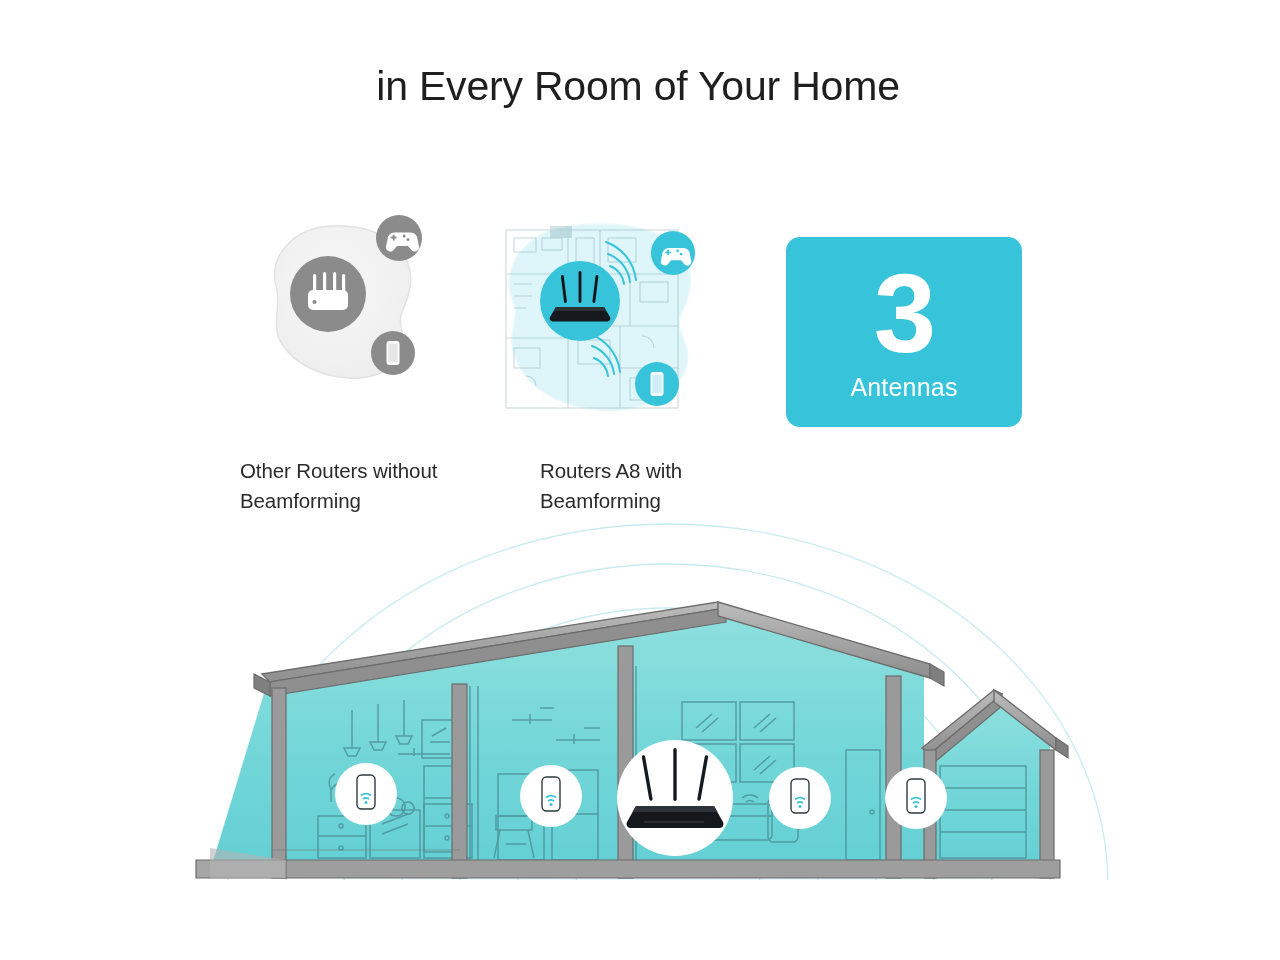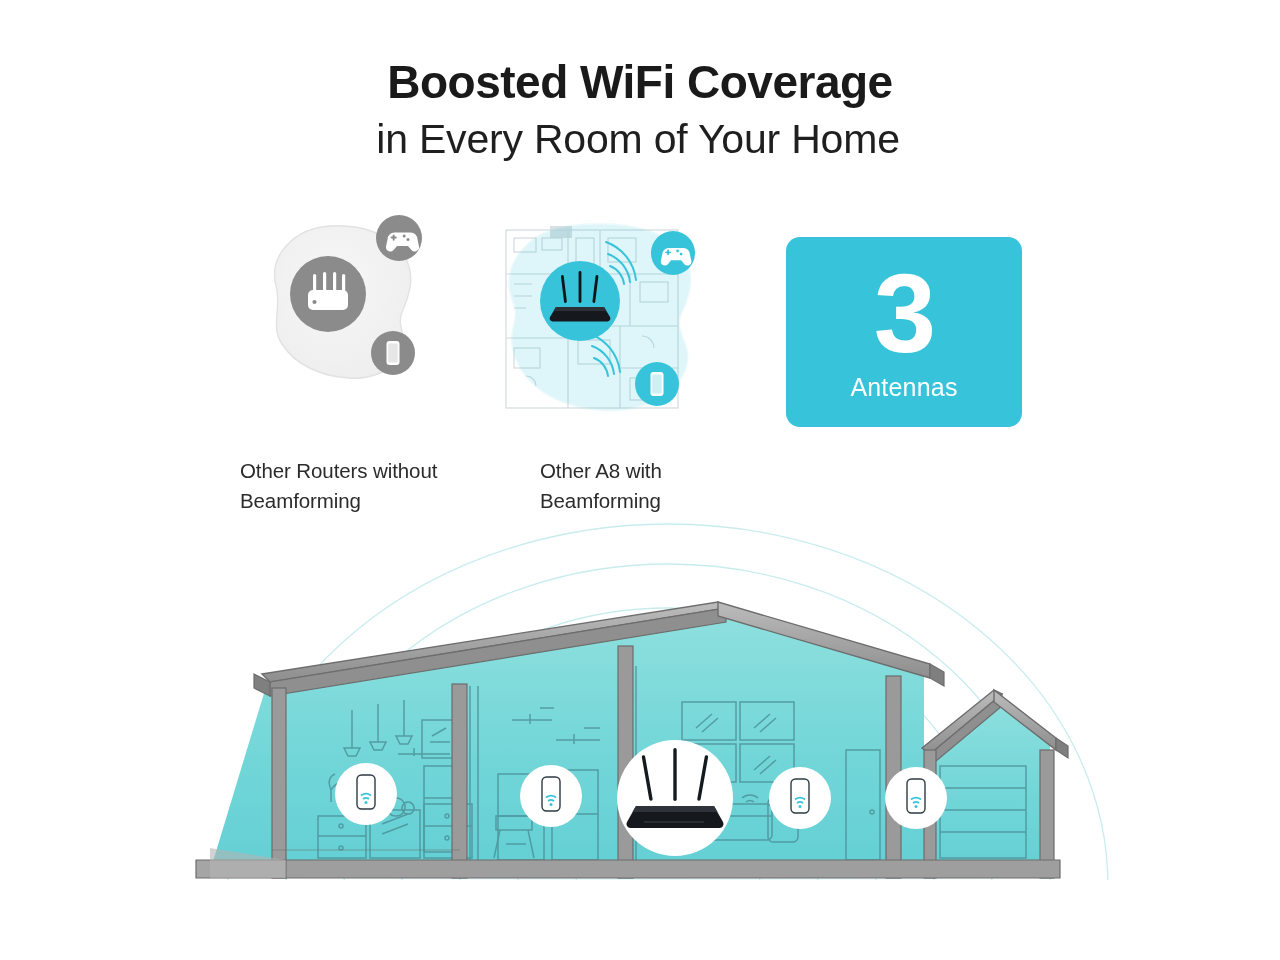--- a/index.html
+++ b/index.html
@@ -116,21 +116,20 @@
     height: 420px;
   }
   .house-scene svg { display: block; }
 </style>
 </head>
 <body>
 
 <div id="page">
 
   <div class="heading-block">
-    <h1 class="heading-main">Boosted WiFi Coverage</h1>
     <h2 class="heading-sub">in Every Room of Your Home</h2>
   </div>
 
   <div class="compare-row">
 
     <div class="panel panel-left">
       <div class="panel-art">
         <svg width="240" height="210" viewBox="0 0 240 210" xmlns="http://www.w3.org/2000/svg">
           <defs>
             <radialGradient id="blobGrayG" cx="45%" cy="40%" r="70%">
@@ -243,21 +242,21 @@
             <circle cx="167" cy="176" r="22" fill="#37c4db"></circle>
             <rect x="160.5" y="164" width="13" height="24" rx="3" fill="#ffffff"></rect>
             <rect x="162.3" y="166.4" width="9.4" height="19.2" rx="1.4" fill="#37c4db" opacity="0.25"></rect>
           </g>
         </svg>
       </div>
     </div>
 
     <div class="panel-caption cap-left">Other Routers without
 Beamforming</div>
-    <div class="panel-caption cap-right">Other A8 with
+    <div class="panel-caption cap-right">Routers A8 with
 Beamforming</div>
   </div>
 
   <div class="antenna-badge">
     <div class="antenna-number">3</div>
     <div class="antenna-label">Antennas</div>
   </div>
 
   <div class="house-scene">
     <svg width="1280" height="420" viewBox="0 0 1280 420" xmlns="http://www.w3.org/2000/svg">

